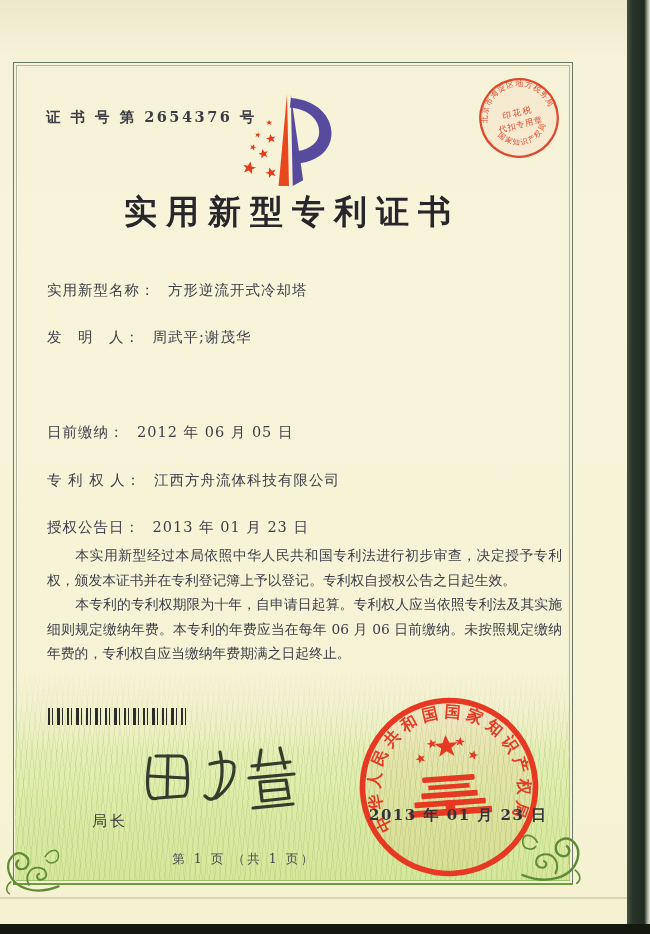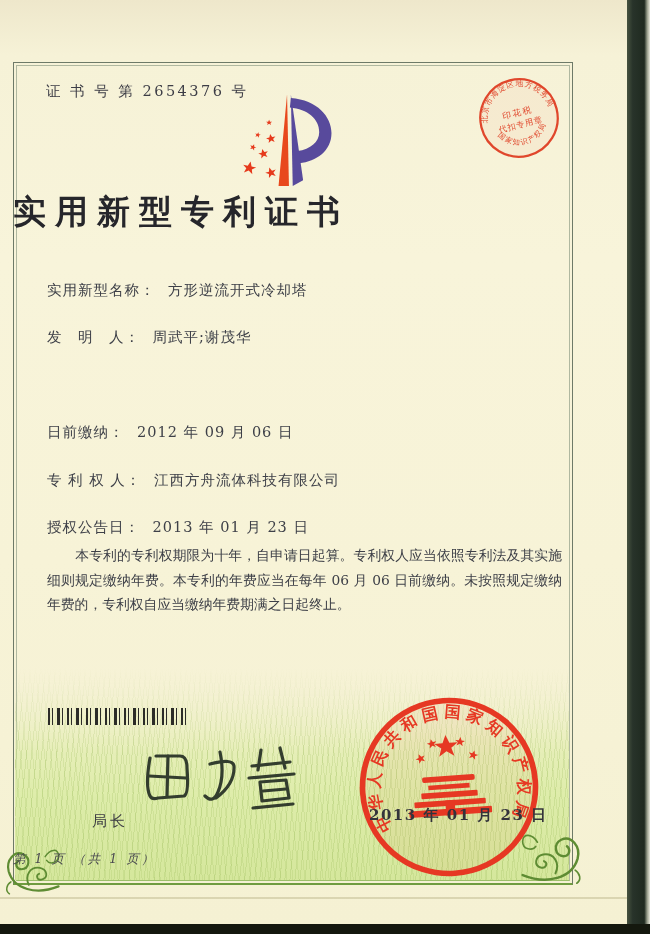--- a/index.html
+++ b/index.html
@@ -15,41 +15,41 @@
     border:1px solid #6e7a68;border-bottom:2px solid #6f9c3f;}
   .frame-inner{position:absolute;left:2px;top:2px;right:2px;bottom:2px;
     border:1px solid #b0b8a0;border-bottom-color:#9cbf69;}
   .guilloche{position:absolute;left:15px;top:668px;width:554px;height:212px;
     background:
       repeating-linear-gradient(96deg, rgba(138,175,72,.20) 0 1px, rgba(0,0,0,0) 1px 5px),
       repeating-linear-gradient(84deg, rgba(138,175,72,.16) 0 1px, rgba(0,0,0,0) 1px 6px),
       linear-gradient(180deg, rgba(221,236,166,0) 0, rgba(221,236,166,.55) 70px, #ddeca9 130px, #d5e79c 100%);
     -webkit-mask-image:linear-gradient(180deg,transparent 0,#000 85px);
     mask-image:linear-gradient(180deg,transparent 0,#000 85px);}
-  .cert-number{position:absolute;left:46px;top:82px;font-size:14.5px;letter-spacing:2.5px;color:#3d3d46;}
-  .title{position:absolute;left:13px;top:190px;width:558px;
+  .cert-number{position:absolute;left:46px;top:108px;font-size:14.5px;letter-spacing:2.5px;color:#3d3d46;font-weight:bold;}
+  .title{position:absolute;left:13px;top:190px;width:558px;text-align:center;
     font-size:33px;font-weight:700;letter-spacing:9px;color:#26262b;}
   .field{position:absolute;left:47px;font-size:14.5px;letter-spacing:1px;color:#3e4048;white-space:nowrap;}
   .field .val{margin-left:7px;}
   .f0{top:281px}.f1{top:328px}.f2{top:376px}.f3{top:423px}.f4{top:471px}.f5{top:518px}
   .body-text{position:absolute;left:47px;top:543px;width:515px;font-size:13.8px;
     line-height:24.6px;color:#3e4048;text-align:justify;}
   .body-text p{margin:0;text-indent:2.05em;}
   .barcode{position:absolute;left:48px;top:708px;width:138px;height:17px;
     background:
       repeating-linear-gradient(90deg,#2c2c28 0 2px,rgba(0,0,0,0) 2px 4px,#2c2c28 4px 5px,rgba(0,0,0,0) 5px 9px,
       #2c2c28 9px 12px,rgba(0,0,0,0) 12px 14px,#2c2c28 14px 15px,rgba(0,0,0,0) 15px 19px);}
   .signer-title{position:absolute;left:92px;top:772px;font-size:15px;letter-spacing:3px;color:#3b3b42;margin-top:40px;}
   .signature{position:absolute;left:132px;top:734px;}
   .office-seal{position:absolute;left:355px;top:693px;transform:rotate(-4deg);}
   .seal-date{position:absolute;left:369px;top:806px;font-size:15px;font-weight:600;
     letter-spacing:1.5px;color:#33333b;}
   .tax-stamp{position:absolute;left:476px;top:75px;transform:rotate(-14deg);}
-  .footer-page{position:absolute;left:13px;top:851px;width:462px;text-align:left;
-    font-size:12.5px;letter-spacing:2.5px;color:#4a4a50;font-style:italic;}
+  .footer-page{position:absolute;left:13px;top:851px;width:462px;text-align:center;
+    font-size:12.5px;letter-spacing:2.5px;color:#4a4a50;}
   .logo{position:absolute;left:236px;top:88px;}
   .flourish-left{position:absolute;left:2px;top:843px;}
   .flourish-right{position:absolute;left:521px;top:820px;transform:scaleX(-1);}
   svg text, svg textPath{font-family:"DejaVu Serif","Liberation Serif",serif;}
 </style>
 </head>
 <body>
 
 <div class="canvas">
   <div class="page">
@@ -118,32 +118,33 @@
     <div class="field f0">
       <span class="lbl">实用新型名称：</span>
       <span class="val">方形逆流开式冷却塔</span>
     </div>
     <div class="field f1">
       <span class="lbl">发　明　人：</span>
       <span class="val">周武平;谢茂华</span>
     </div>
     <div class="field f3">
       <span class="lbl">日前缴纳：</span>
-      <span class="val">2012 年 09 月 06 日</span>
+      <span class="val">2012 年 06 月 05 日</span>
     </div>
     <div class="field f4">
       <span class="lbl">专 利 权 人：</span>
       <span class="val">江西方舟流体科技有限公司</span>
     </div>
     <div class="field f5">
       <span class="lbl">授权公告日：</span>
       <span class="val">2013 年 01 月 23 日</span>
     </div>
 
     <div class="body-text">
+      <p>本实用新型经过本局依照中华人民共和国专利法进行初步审查，决定授予专利权，颁发本证书并在专利登记簿上予以登记。专利权自授权公告之日起生效。</p>
       <p>本专利的专利权期限为十年，自申请日起算。专利权人应当依照专利法及其实施细则规定缴纳年费。本专利的年费应当在每年 06 月 06 日前缴纳。未按照规定缴纳年费的，专利权自应当缴纳年费期满之日起终止。</p>
     </div>
 
     <div class="barcode"></div>
 
     <div class="signer-title">局长</div>
     <svg class="signature" width="180" height="84" viewBox="0 0 180 84">
       <title>田力普</title>
       <g fill="none" stroke="#333d2e" stroke-width="3.2" stroke-linecap="round" stroke-linejoin="round">
         <path d="M18,24 Q13,52 18,62 Q20,66 26,64 L52,62 Q57,60 55,34 Q55,22 48,22 L24,22"></path>

